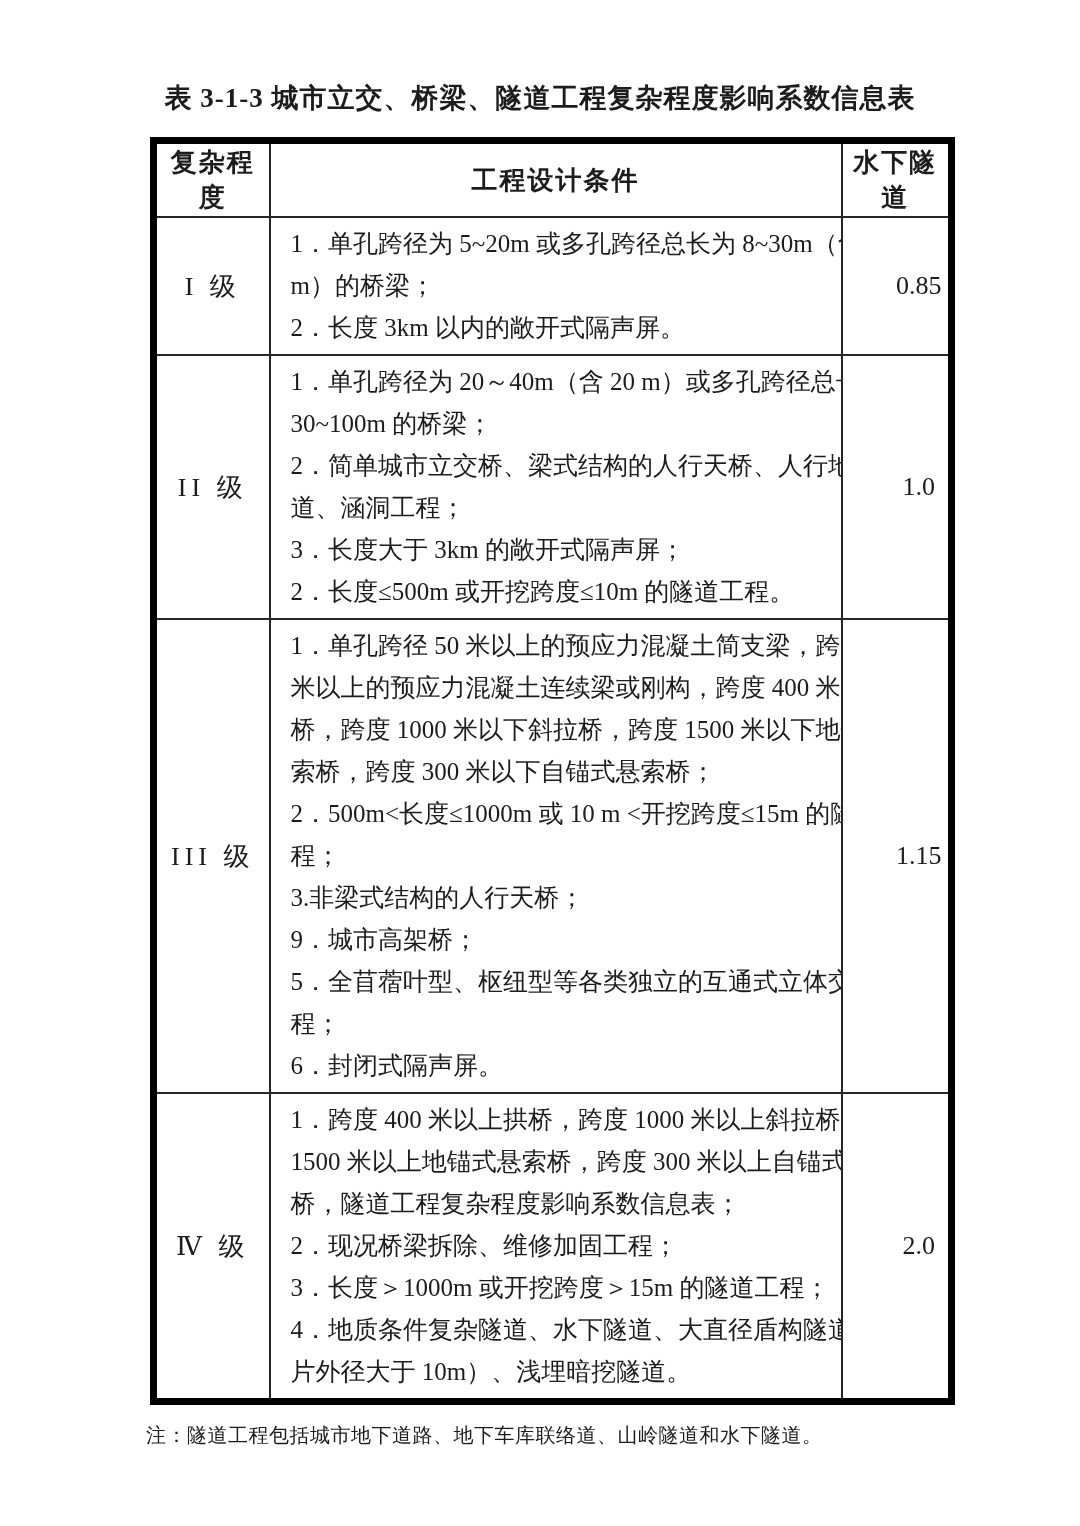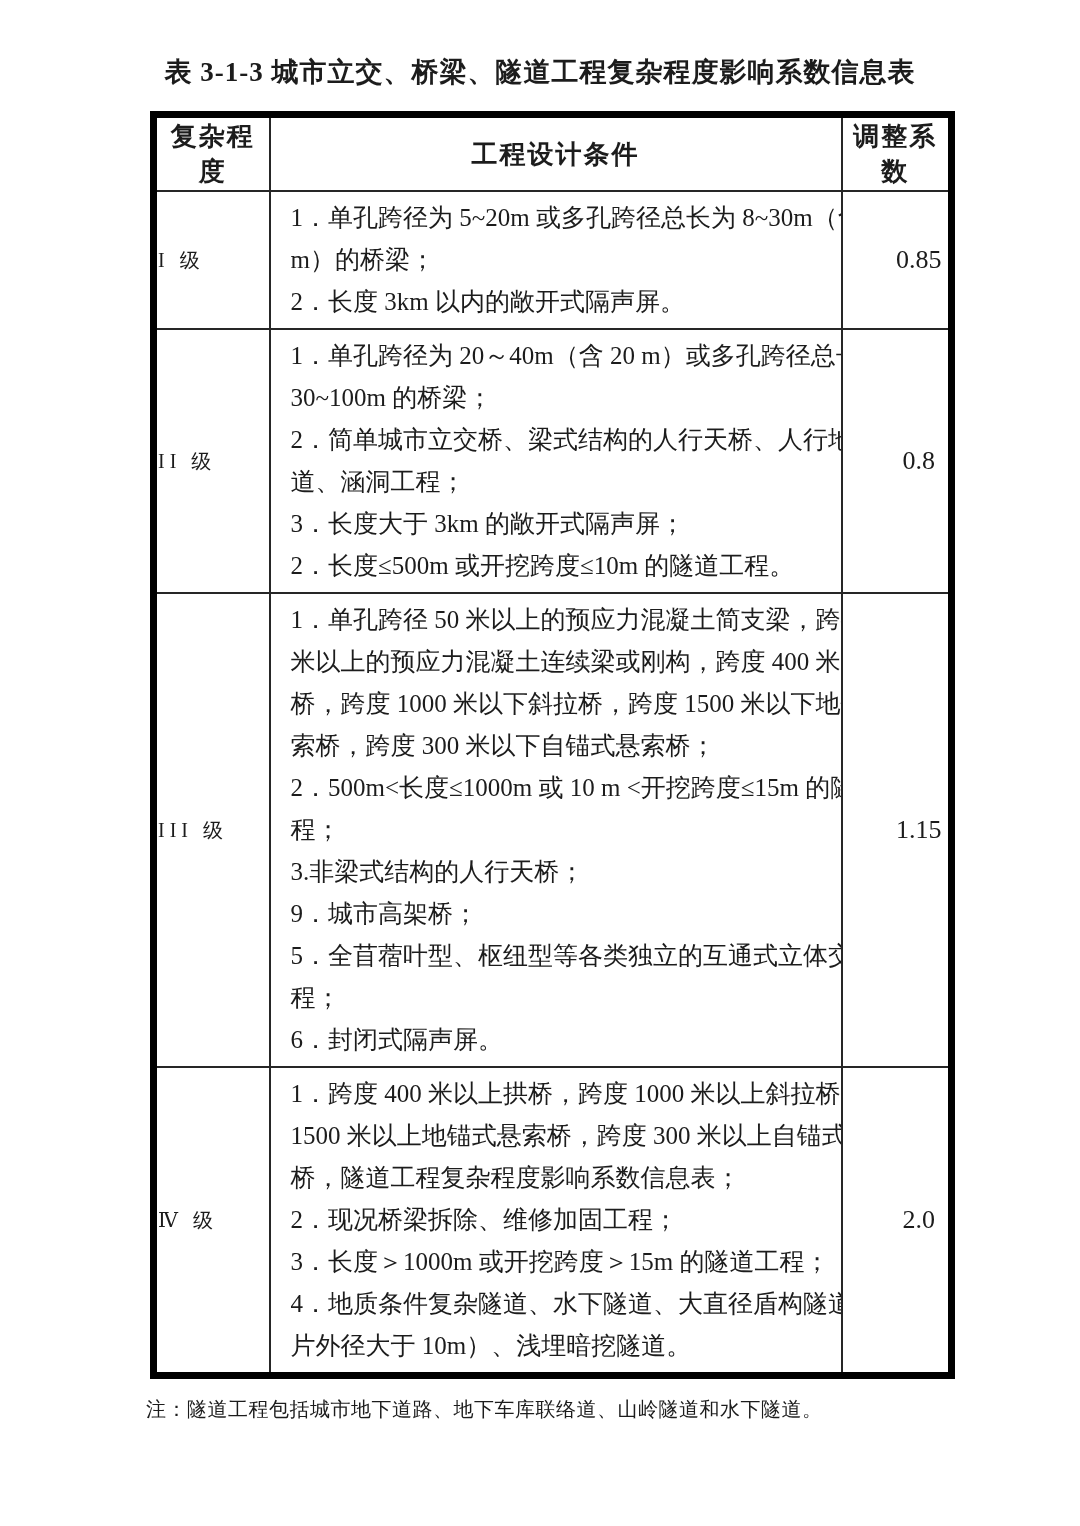--- a/index.html
+++ b/index.html
@@ -10,21 +10,21 @@
   body {
     width: 1080px;
     height: 1526px;
     position: relative;
     font-family: "Liberation Serif", "DejaVu Serif", serif;
     color: #1c1c1c;
     overflow: hidden;
   }
   .page-title {
     margin: 0;
-    padding-top: 54px;
+    padding-top: 80px;
     text-align: center;
     font-size: 27px;
     font-weight: bold;
     letter-spacing: 1px;
   }
   table.doc-table {
     margin: 21px 0 0 150px;
     border-collapse: collapse;
     table-layout: fixed;
     width: 798px;
@@ -39,23 +39,23 @@
     font-size: 26px;
     font-weight: bold;
     text-align: center;
     letter-spacing: 2px;
     vertical-align: middle;
   }
   .col-level  { width: 116px; }
   .col-cond   { width: 572px; }
   .col-coef   { width: 110px; }
   .level-cell {
-    text-align: left;
+    text-align: center;
     vertical-align: middle;
-    font-size: 20px;
+    font-size: 26px;
     letter-spacing: 5px;
   }
   .coef-cell {
     text-align: center;
     vertical-align: middle;
     font-size: 26px;
     padding-left: 48px;
   }
   .conditions-cell {
     vertical-align: middle;
@@ -80,21 +80,21 @@
 <table class="doc-table">
   <colgroup>
     <col class="col-level">
     <col class="col-cond">
     <col class="col-coef">
   </colgroup>
   <thead>
     <tr>
       <th>复杂程度</th>
       <th>工程设计条件</th>
-      <th>调整系数</th>
+      <th>水下隧道</th>
     </tr>
   </thead>
   <tbody id="table-body">
       <tr>
         <td class="level-cell">I 级</td>
         <td class="conditions-cell">
           <div class="condition-line">1．单孔跨径为 5~20m 或多孔跨径总长为 8~30m（含 30</div>
           <div class="condition-line">m）的桥梁；</div>
           <div class="condition-line">2．长度 3km 以内的敞开式隔声屏。</div>
         </td>
@@ -103,21 +103,21 @@
       <tr>
         <td class="level-cell">II 级</td>
         <td class="conditions-cell">
           <div class="condition-line">1．单孔跨径为 20～40m（含 20 m）或多孔跨径总长为</div>
           <div class="condition-line">30~100m 的桥梁；</div>
           <div class="condition-line">2．简单城市立交桥、梁式结构的人行天桥、人行地下通</div>
           <div class="condition-line">道、涵洞工程；</div>
           <div class="condition-line">3．长度大于 3km 的敞开式隔声屏；</div>
           <div class="condition-line">2．长度≤500m 或开挖跨度≤10m 的隧道工程。</div>
         </td>
-        <td class="coef-cell">0.8</td>
+        <td class="coef-cell">1.0</td>
       </tr>
       <tr>
         <td class="level-cell">III 级</td>
         <td class="conditions-cell">
           <div class="condition-line">1．单孔跨径 50 米以上的预应力混凝土简支梁，跨径 100</div>
           <div class="condition-line">米以上的预应力混凝土连续梁或刚构，跨度 400 米以下拱</div>
           <div class="condition-line">桥，跨度 1000 米以下斜拉桥，跨度 1500 米以下地锚式悬</div>
           <div class="condition-line">索桥，跨度 300 米以下自锚式悬索桥；</div>
           <div class="condition-line">2．500m&lt;长度≤1000m 或 10 m &lt;开挖跨度≤15m 的隧道工</div>
           <div class="condition-line">程；</div>

